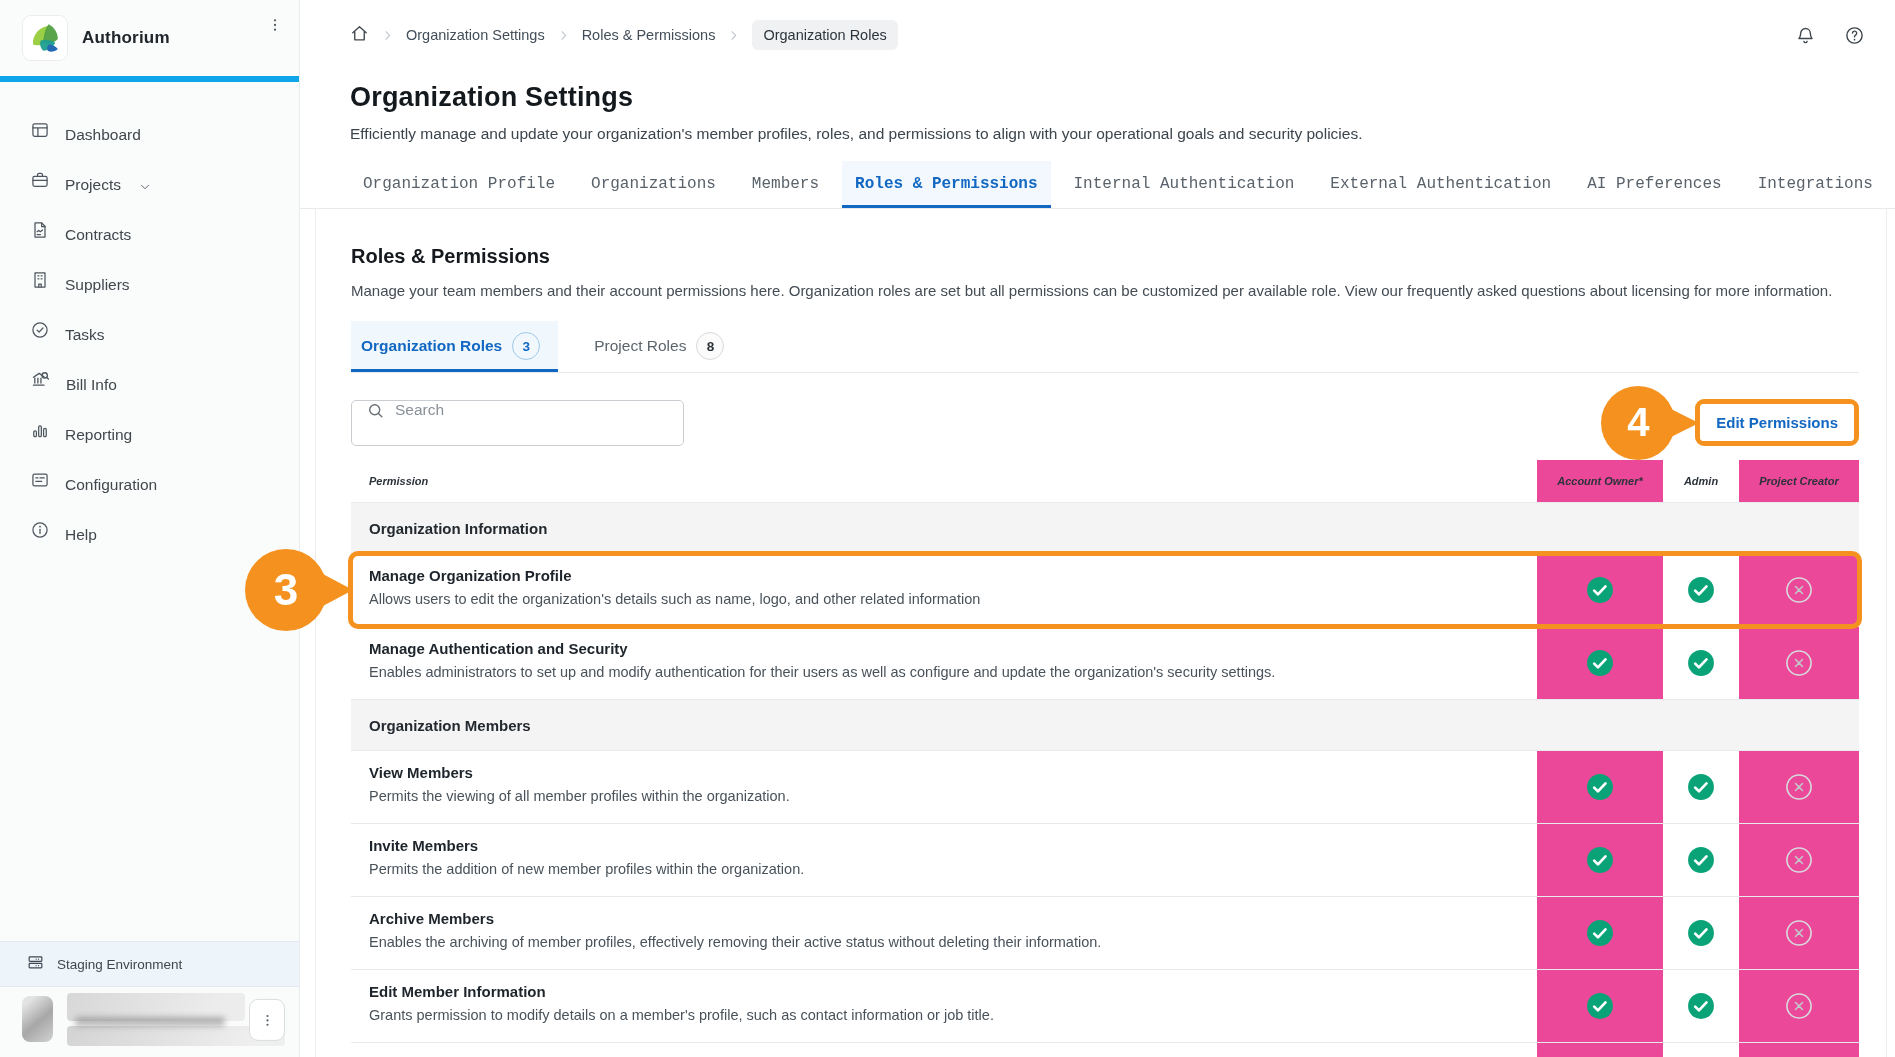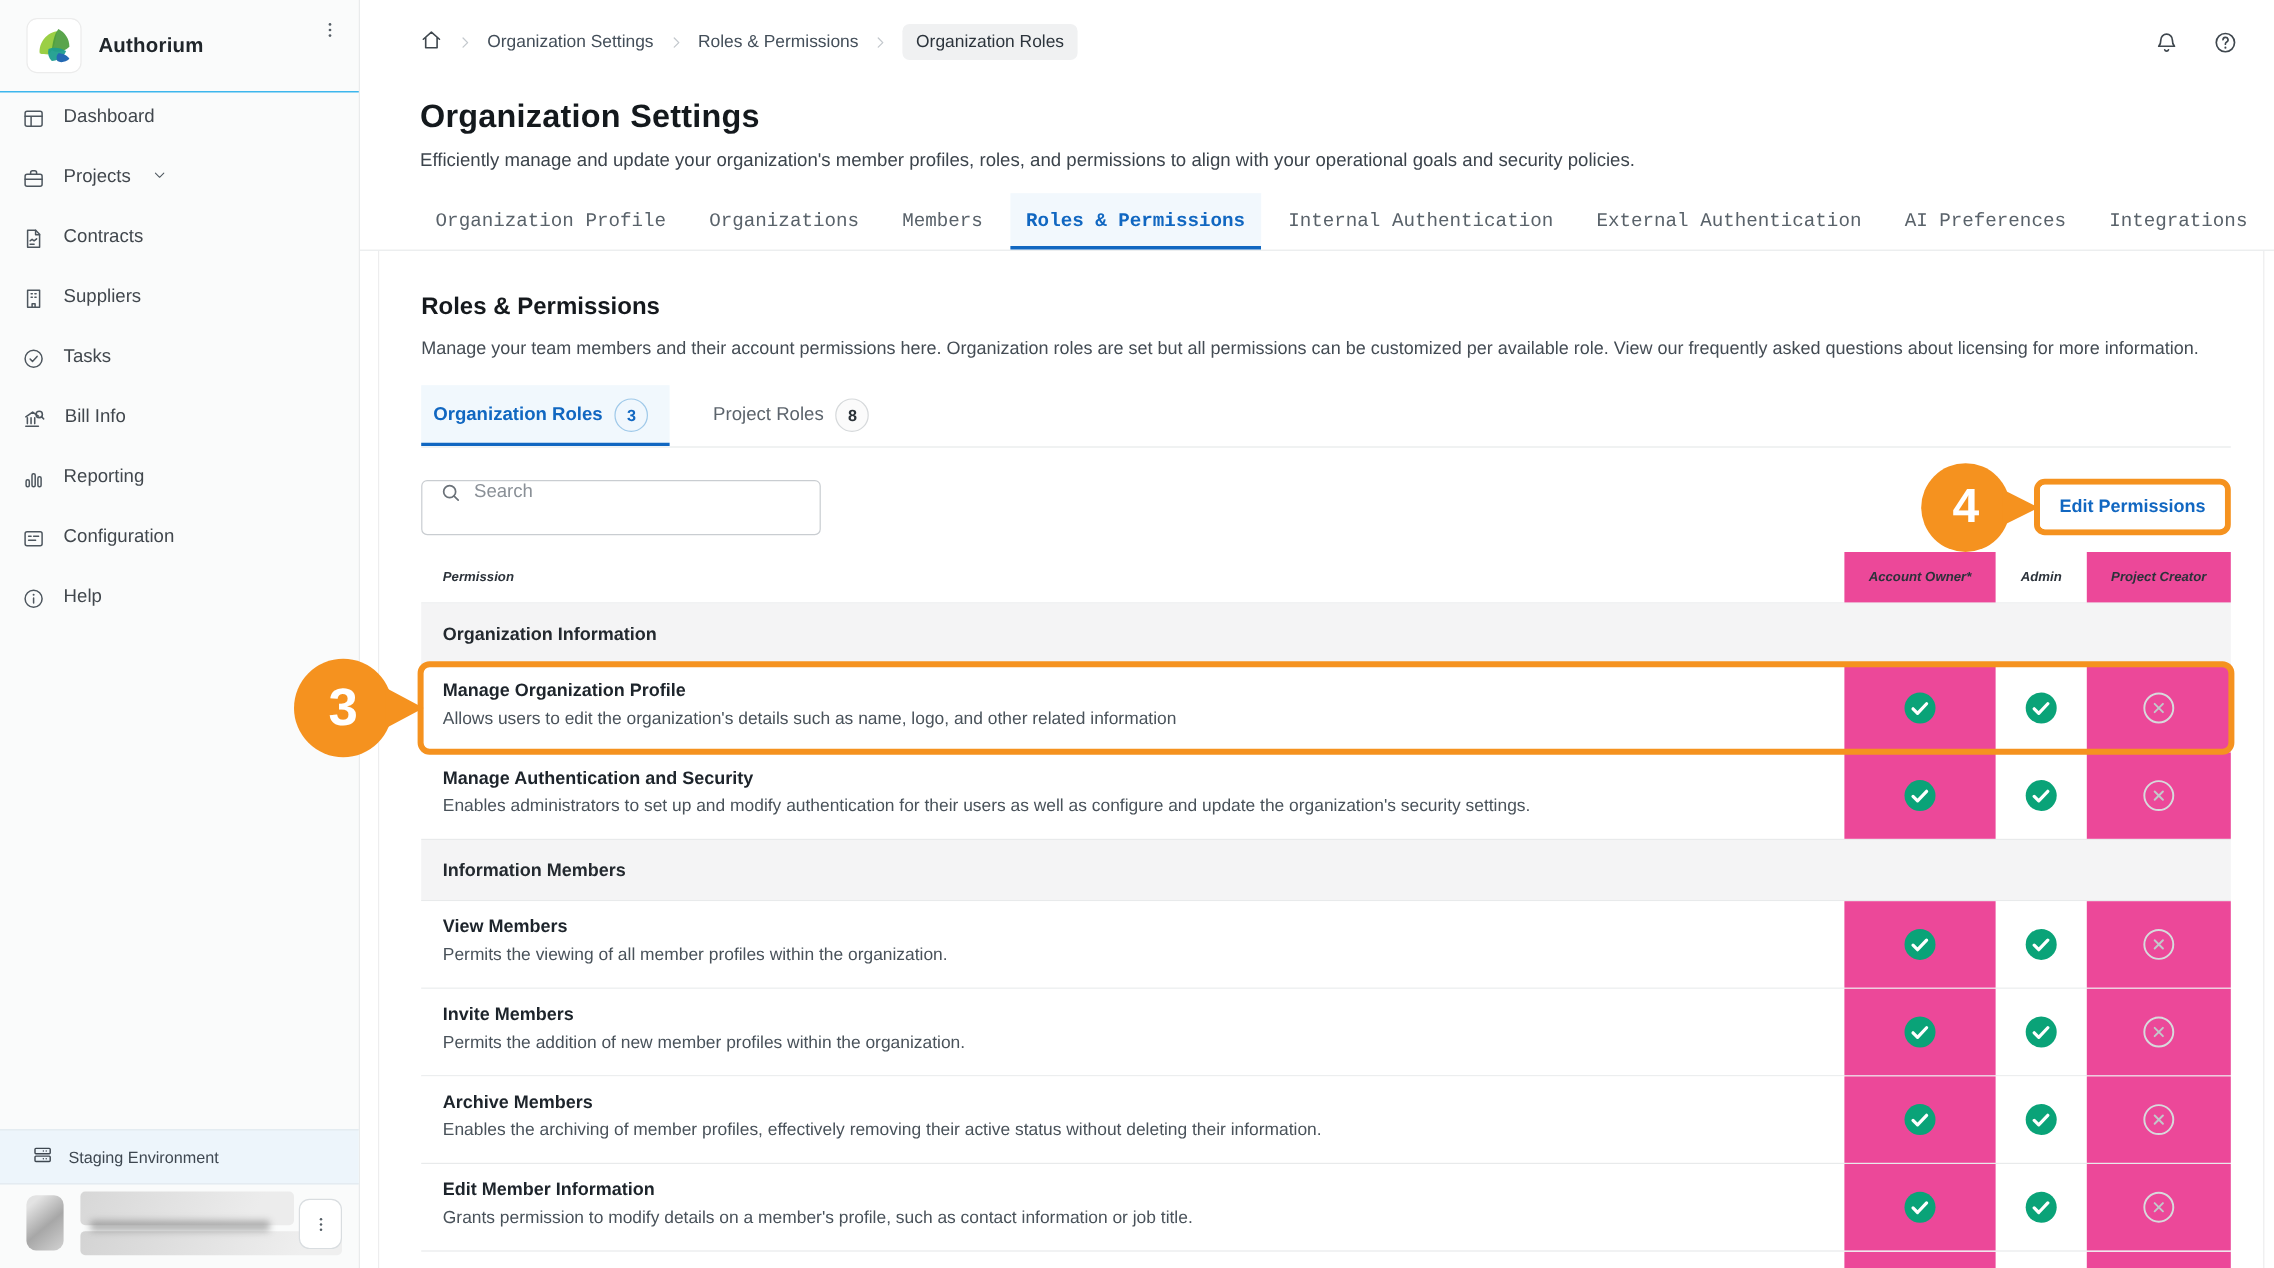--- a/index.html
+++ b/index.html
@@ -4,28 +4,28 @@
 <style>
   * { margin:0; padding:0; box-sizing:border-box; }
   html,body { width:1895px; height:1057px; overflow:hidden; background:#fff;
     font-family:"Liberation Sans", sans-serif; color:#21272c; }
   body { display:flex; }
 
   
   .sidebar { width:300px; min-width:300px; height:100%; background:#fafbfb;
     border-right:1px solid #e9ebec; display:flex; flex-direction:column; position:relative; }
   .brand-row { display:flex; align-items:center; gap:14px; padding:15px 16px 15px 22px;
-    border-bottom:1px solid #0ea5e9; position:relative; }
+    border-bottom:6px solid #0ea5e9; position:relative; }
   .brand-logo { width:46px; height:46px; border-radius:9px; overflow:hidden; background:#fff;
     border:1px solid #ececec; }
   .brand-name { font-size:17px; font-weight:700; color:#20262b; letter-spacing:.2px; }
   .kebab-btn { position:absolute; top:14px; right:12px; border:none; background:transparent;
     color:#555e66; cursor:pointer; padding:2px 4px; }
   .nav { padding-top:12px; flex:1; }
-  .nav-item { height:50px; display:flex; align-items:flex-start; gap:15px; padding-left:18px;
+  .nav-item { height:50px; display:flex; align-items:flex-end; gap:15px; padding-left:30px;
     font-size:15.5px; color:#41474d; cursor:pointer; }
   .nav-item svg { flex:0 0 auto; }
   .nav-chevron { margin-left:2px; display:flex; }
   .staging { height:46px; background:#edf5fb; border-top:1px solid #e2e9ee; border-bottom:1px solid #e2e9ee;
     display:flex; align-items:center; gap:12px; padding-left:26px; font-size:13.5px; color:#3e4750; }
   .user-row { height:70px; display:flex; align-items:center; gap:14px; padding:0 14px 6px 22px; position:relative; }
   .avatar { width:46px; height:46px; border-radius:8px;
     background:linear-gradient(140deg,#e3e3e3 15%,#a7a7a7 55%,#d2d2d2 100%); }
   .user-bars { display:flex; flex-direction:column; gap:5px; position:relative; }
   .user-bar1 { width:178px; height:28px; border-radius:4px;
@@ -391,21 +391,21 @@
             </svg>
           </div>
           <div class="cell-icon col-gray">
             <svg width="28" height="28" viewBox="0 0 26 26">
               <circle cx="13" cy="13" r="11.2" fill="none" stroke="#d7dadc" stroke-width="1.5"></circle>
               <path d="M9.8 9.8l6.4 6.4M16.2 9.8l-6.4 6.4" stroke="#c3c7ca" stroke-width="1.5" stroke-linecap="round"></path>
             </svg>
           </div>
         </div>
         <div class="t-row t-group">
-          <div class="g-label">Information Members</div>
+          <div class="g-label">Organization Members</div>
         </div>
         <div class="t-row t-data">
           <div class="cell-main">
             <div class="row-title">View Members</div>
             <div class="row-desc">Permits the viewing of all member profiles within the organization.</div>
           </div>
           <div class="cell-icon col-gray">
             <svg width="28" height="28" viewBox="0 0 26 26">
               <circle cx="13" cy="13" r="12" fill="#0aa378"></circle>
               <path d="M7.6 13.6l3.5 3.5 7-7.4" stroke="#fff" stroke-width="2.5" fill="none" stroke-linecap="round" stroke-linejoin="round"></path>

